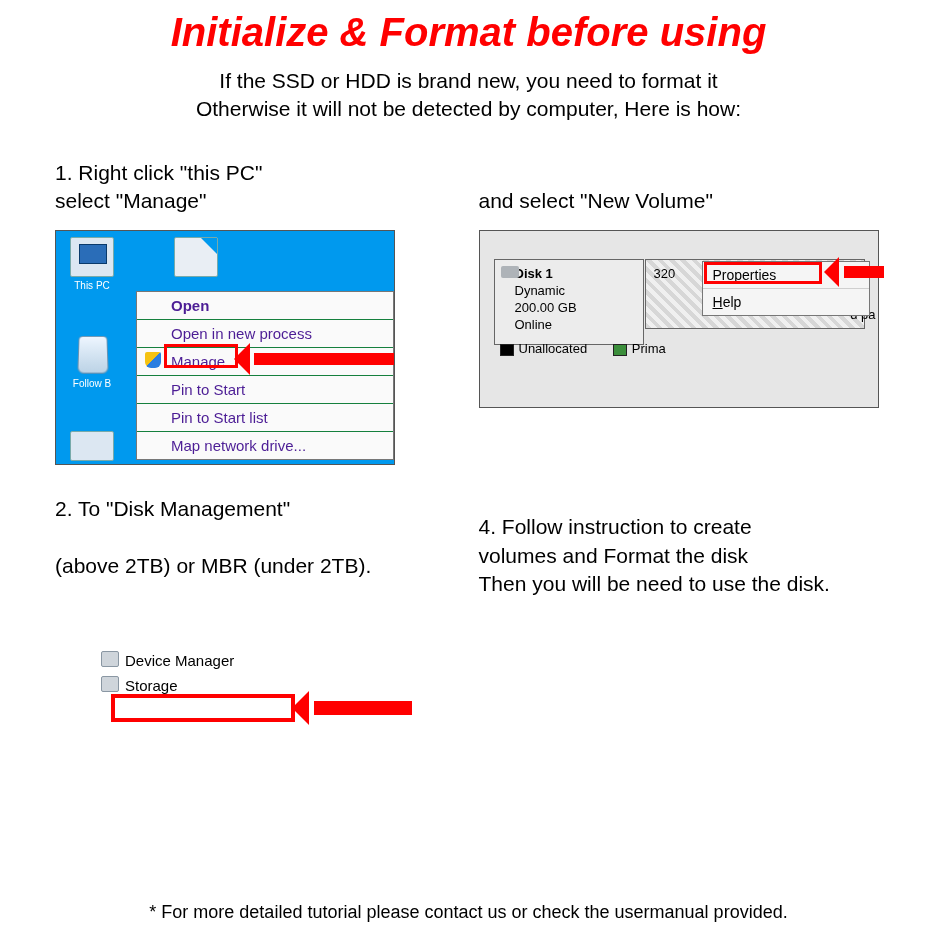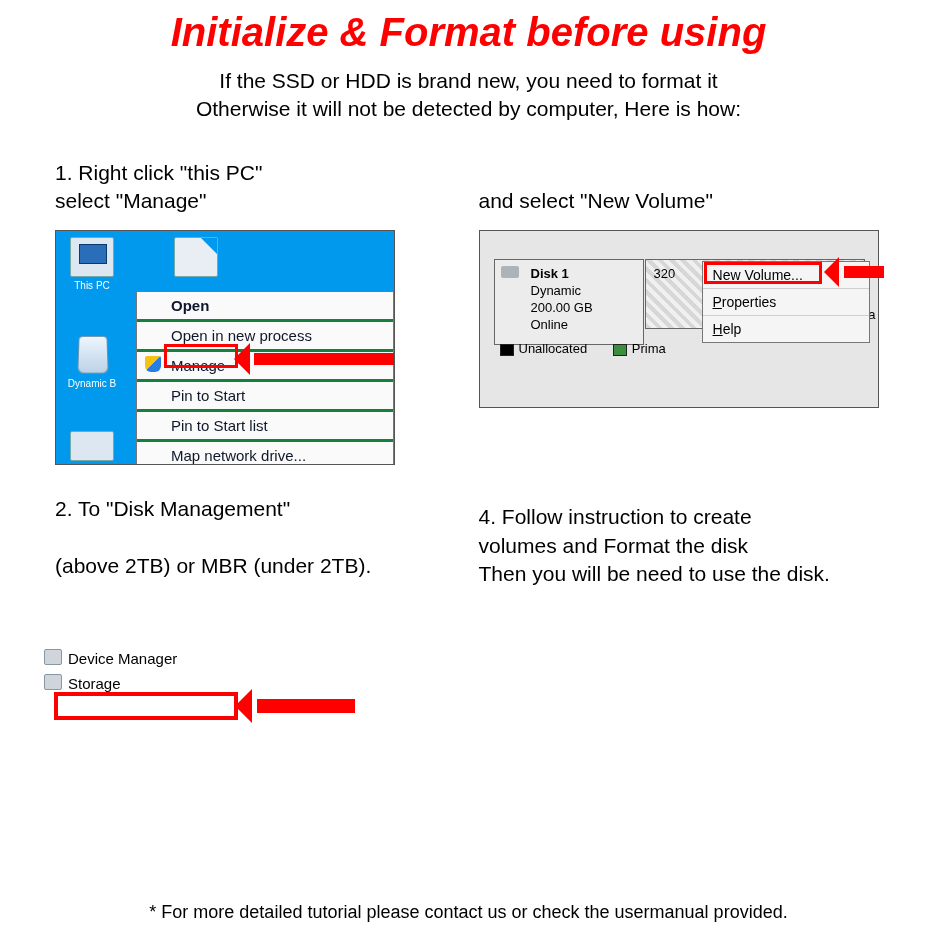--- a/index.html
+++ b/index.html
@@ -19,33 +19,33 @@
   .desk-icon.pc { left: 6px; top: 6px; }
   .desk-icon.pc .box::after { content:""; position:absolute; left:8px; top:6px; width:26px; height:18px; background:#2a6db8; border:1px solid #0a3a6b; }
   .desk-icon.file { left: 110px; top: 6px; }
   .desk-icon.file .box { background:#e9eef4; }
   .desk-icon.file .box::before{content:"";position:absolute;right:0;top:0;border:8px solid transparent;border-top-color:#0099ee;border-right-color:#0099ee;}
   .desk-icon.bin { left: 6px; top: 100px; }
   .desk-icon.bin .box { background: transparent; border: none; height: 44px; }
   .desk-icon.bin .box::after { content:""; position:absolute; left:8px; top:4px; width:28px; height:36px; background:linear-gradient(#eef6ff,#bcd3e6); border-radius:4px 4px 6px 6px; border:1px solid #6b93b1; transform: perspective(60px) rotateX(8deg); }
   .desk-icon.nw { left: 6px; top: 200px; }
   .desk-icon.nw .box { height: 30px; }
-  .ctx1 { position: absolute; left: 80px; top: 60px; width: 258px; background: #fafafa; border: 1px solid #777; font-size: 15px; color: #0f172a; }
-  .ctx1 .row { padding: 5px 10px 5px 34px; position: relative; border-top: 3px solid #15803d; }
+  .ctx1 { position: absolute; left: 80px; top: 60px; width: 258px; background: #fafafa; border: 1px solid #777; font-size: 15px; color: #4c1d95; }
+  .ctx1 .row { padding: 5px 10px 5px 34px; position: relative; border-top: 1px solid #15803d; }
   .ctx1 .row:first-child { border-top: none; font-weight: bold; }
   .ctx1 .shield { position:absolute; left:8px; top:4px; width:16px; height:16px; }
   .ctx1 .shield::before{content:"";position:absolute;inset:0;background:linear-gradient(135deg,#f5c211 50%,#2a7de0 50%);border-radius:2px 2px 6px 6px;}
   .redbox1 { position:absolute; left:108px; top:113px; width:74px; height:24px; border:3px solid #ff0000; }
   .arrow1 { position:absolute; left:178px; top:112px; width:170px; height:30px; }
   .arrow1::before{content:"";position:absolute;left:20px;top:10px;width:150px;height:12px;background:#ff0000;}
   .arrow1::after{content:"";position:absolute;left:0;top:0;border:16px solid transparent;border-right-color:#ff0000;border-left:none;}
 
   
   .shot3 { width: 400px; height: 178px; background: #e6e6e6; border:1px solid #555; position: relative; font-size: 13px; }
-  .dinfo { position: absolute; left: 14px; top: 28px; width: 150px; border: 1px solid #666; background: #ececec; padding: 6px 8px 10px 36px; line-height: 1.3; }
+  .dinfo { position: absolute; left: 14px; top: 28px; width: 150px; border: 1px solid #666; background: #ececec; padding: 6px 8px 10px 20px; line-height: 1.3; }
   .dinfo .hd { font-weight: bold; }
   .dinfo::before{content:"";position:absolute;left:6px;top:6px;width:18px;height:12px;background:#aeb3b8;border-radius:2px;}
   .vol { position:absolute; left:165px; top:28px; width:220px; height:70px; border:1px solid #666; background: repeating-linear-gradient(45deg,#d7d7d7 0 4px,#f0f0f0 4px 8px); padding:6px 8px; }
   .legend { position:absolute; left:20px; top:110px; font-size:13px; }
   .legend .sw { display:inline-block;width:14px;height:12px;border:1px solid #222;vertical-align:middle;margin-right:5px;}
   .legend .sw.b { background:#000; }
   .legend .sw.p { background:#3b8e3b; margin-left: 22px; }
   .ctx3 { position:absolute; right:8px; top:30px; width:168px; background:#f5f5f5; border:1px solid #777; font-size:14px; }
   .ctx3 .row { padding:5px 10px; border-bottom:1px solid #cfcfcf; }
   .ctx3 .row u { text-decoration: underline; }
@@ -59,21 +59,21 @@
   .shot2 { width: 300px; height: 125px; background:#fff; border:none; position:relative; font-size:15px; }
   .tree-row { position:relative; padding:2px 0 2px 38px; line-height:1.35; }
   .tree-row .ic { position:absolute; left:14px; top:2px; width:18px; height:16px; background:#cfd5db; border:1px solid #8a97a3; border-radius:2px; }
   .tree-row.child { padding-left: 54px; }
   .tree-row.child .ic { left: 30px; }
   .redbox2 { position:absolute; left:24px; top:45px; width:184px; height:28px; border:4px solid #ff0000; }
   .arrow2 { position:absolute; left:205px; top:42px; width:120px; height:32px; }
   .arrow2::before{content:"";position:absolute;left:22px;top:10px;width:98px;height:14px;background:#ff0000;}
   .arrow2::after{content:"";position:absolute;left:0;top:0;border:17px solid transparent;border-right-color:#ff0000;border-left:none;}
 
-  .bottom-row { padding: 0 30px; margin-top: 24px; }
+  .bottom-row { padding: 0 87px; margin-top: 16px; }
 </style>
 </head>
 <body>
 
 <div class="title">Initialize &amp; Format before using</div>
 <div class="subtitle">
   <span>If the SSD or HDD is brand new, you need to format it</span><br>
   <span>Otherwise it will not be detected by computer, Here is how:</span>
 </div>
 
@@ -87,21 +87,21 @@
     <div class="shot shot1">
       <div class="desk-icon pc">
         <div class="box"></div>
         <span>This PC</span>
       </div>
       <div class="desk-icon file">
         <div class="box"></div>
       </div>
       <div class="desk-icon bin">
         <div class="box"></div>
-        <span>Dynamic B</span>
+        <span>Follow B</span>
       </div>
       <div class="desk-icon nw">
         <div class="box"></div>
       </div>
       <div class="ctx1">
         <div class="row">Open</div>
         <div class="row">Open in new process</div>
         <div class="row">
           <span class="shield"></span>
           <span>Manage</span>
@@ -129,38 +129,37 @@
       </div>
       <div class="vol">
         <span>320</span>
       </div>
       <div style="position:absolute;right:2px;top:76px;font-size:13px">d pa</div>
       <div class="legend">
         <span class="sw b"></span><span>Unallocated</span>
         <span class="sw p"></span><span>Prima</span>
       </div>
       <div class="ctx3">
-        <div class="row"><u>N</u><span></span>ew Volume...</div>
         <div class="row"><u>P</u>roperties</div>
         <div class="row"><u>H</u>elp</div>
       </div>
       <div class="redbox3"></div>
       <div class="arrow3"></div>
     </div>
   </div>
 
   <div class="col" style="margin-top:10px">
     <div class="step-text">
       <span>2. To "Disk Management"</span><br>
       <br>
       <span>(above 2TB) or MBR (under 2TB).</span>
     </div>
   </div>
 
-  <div class="col" style="margin-top:18px">
+  <div class="col" style="margin-top:28px">
     <div class="step-text">
       <span>4. Follow instruction to create</span><br>
       <span>volumes and Format the disk</span><br>
       <span>Then you will be need to use the disk.</span>
     </div>
   </div>
 </div>
 
 <div class="bottom-row">
   <div class="shot2">

